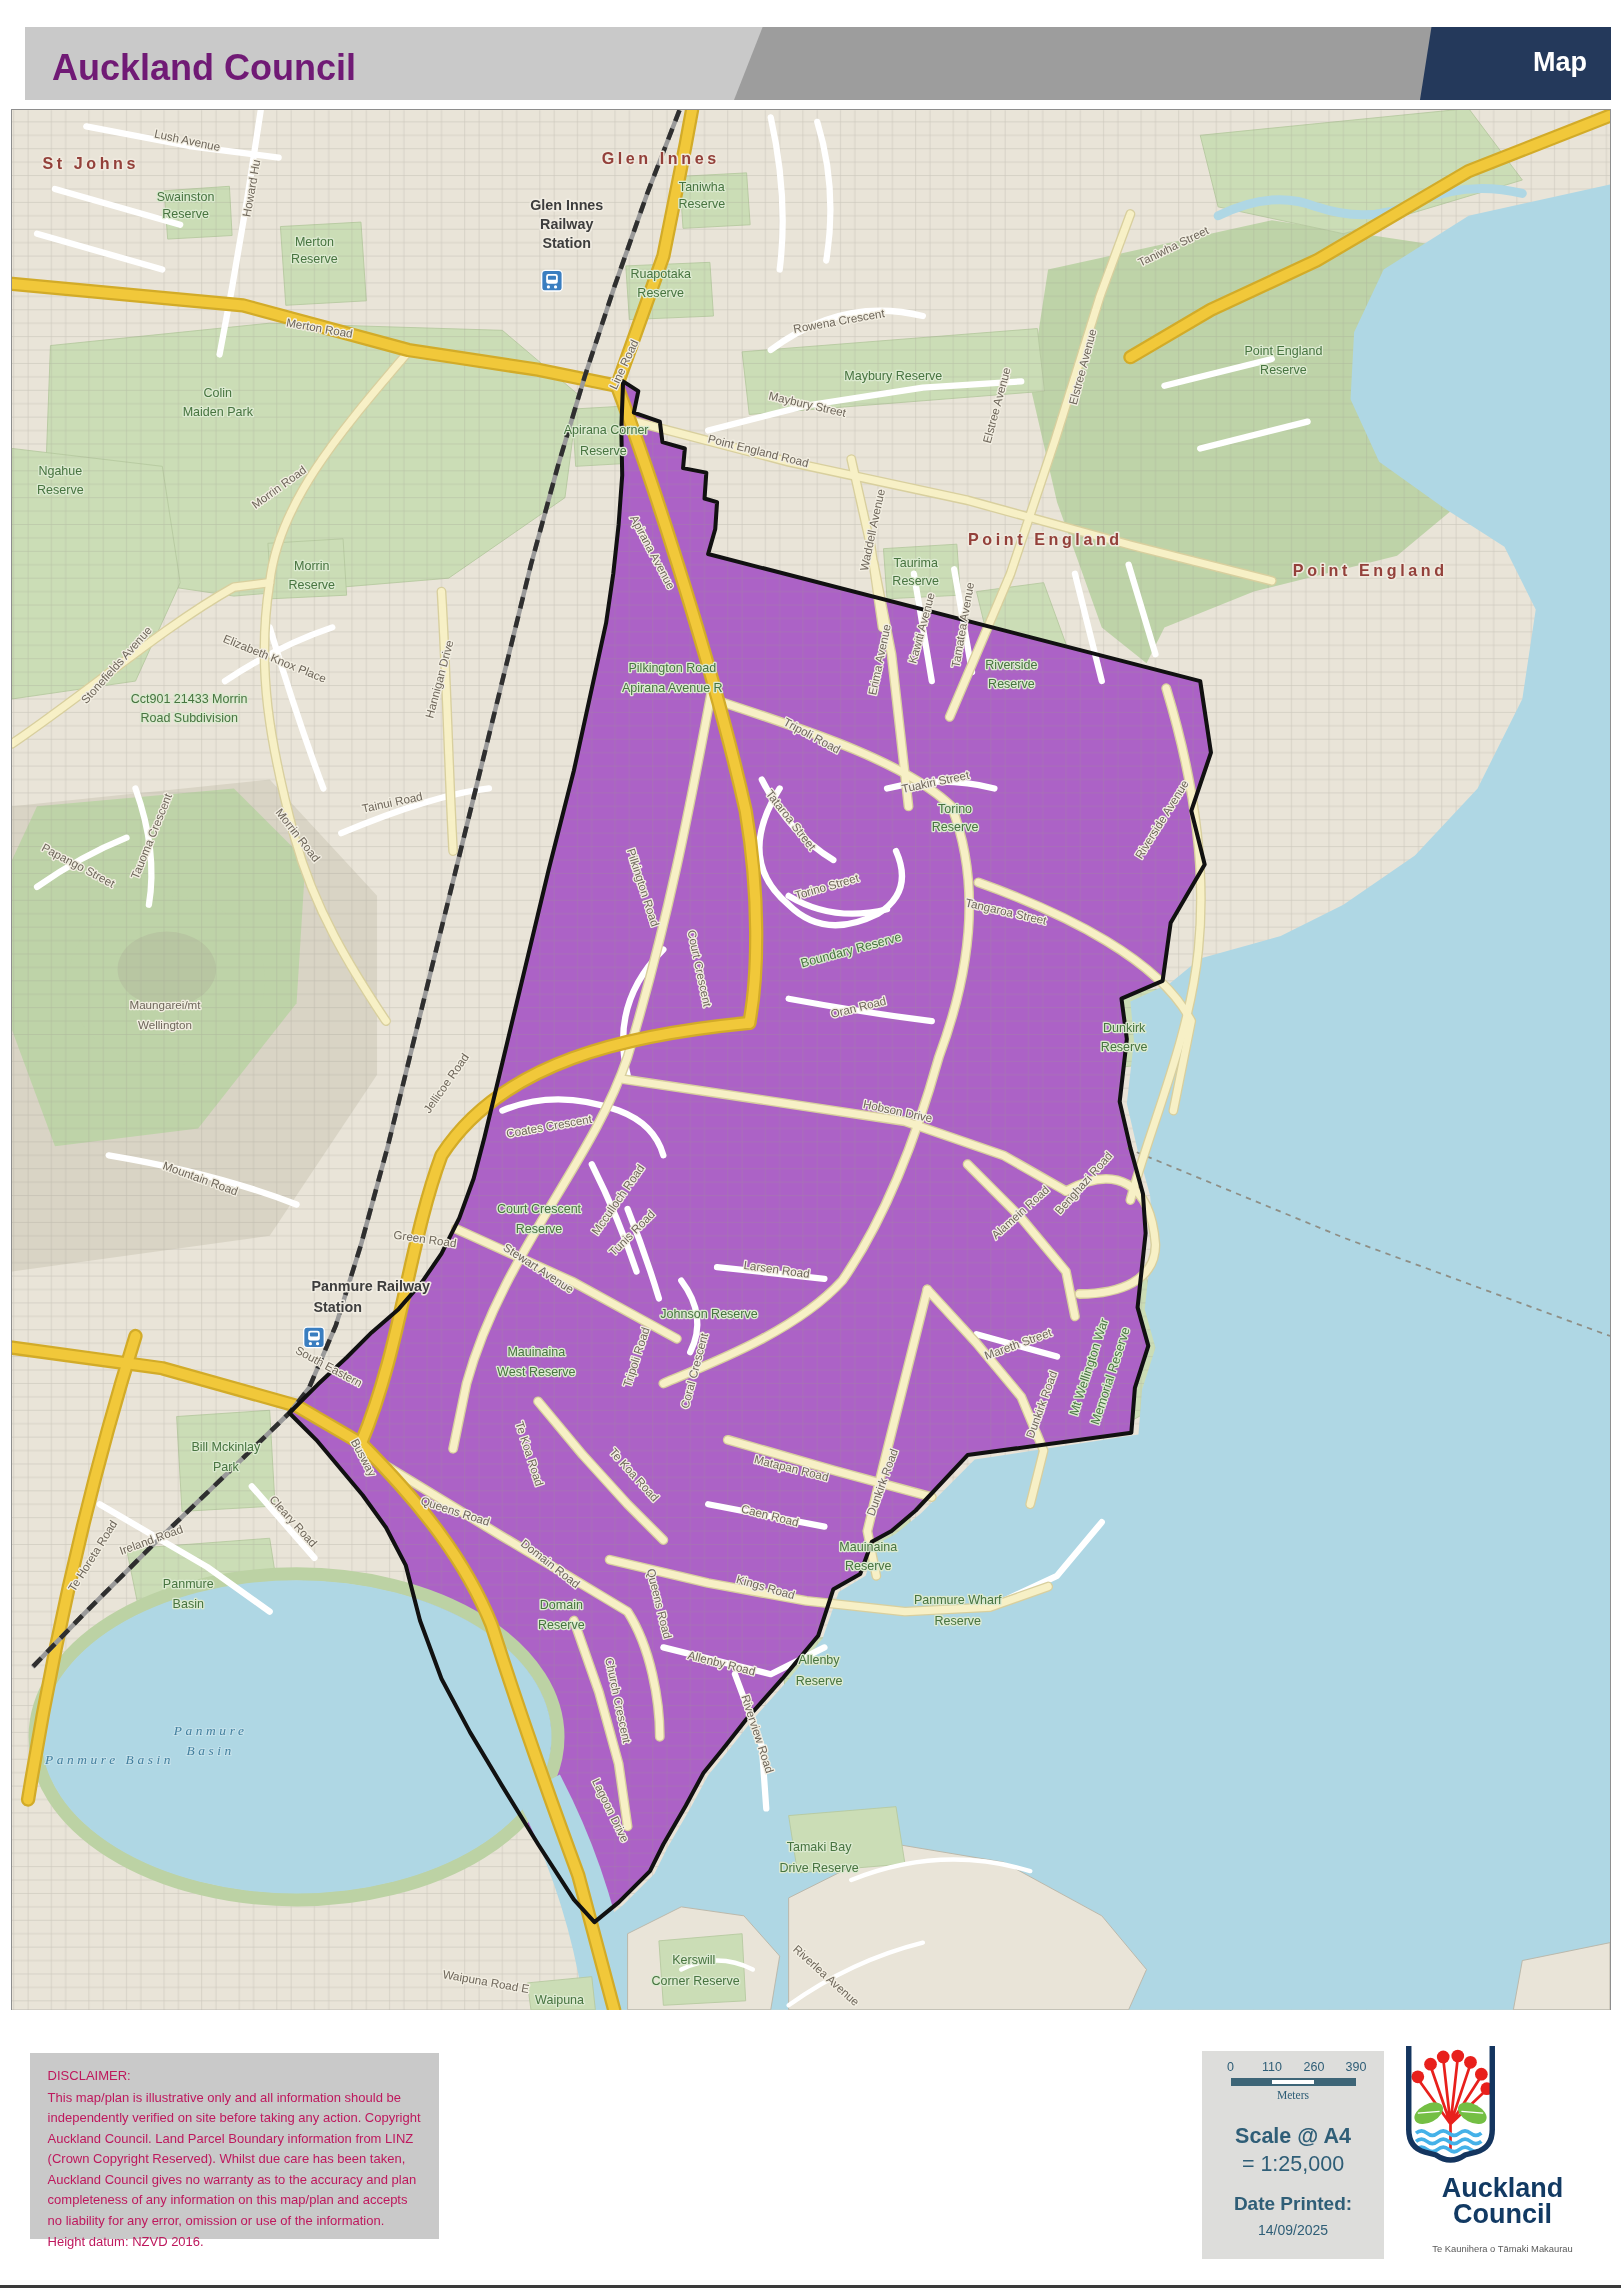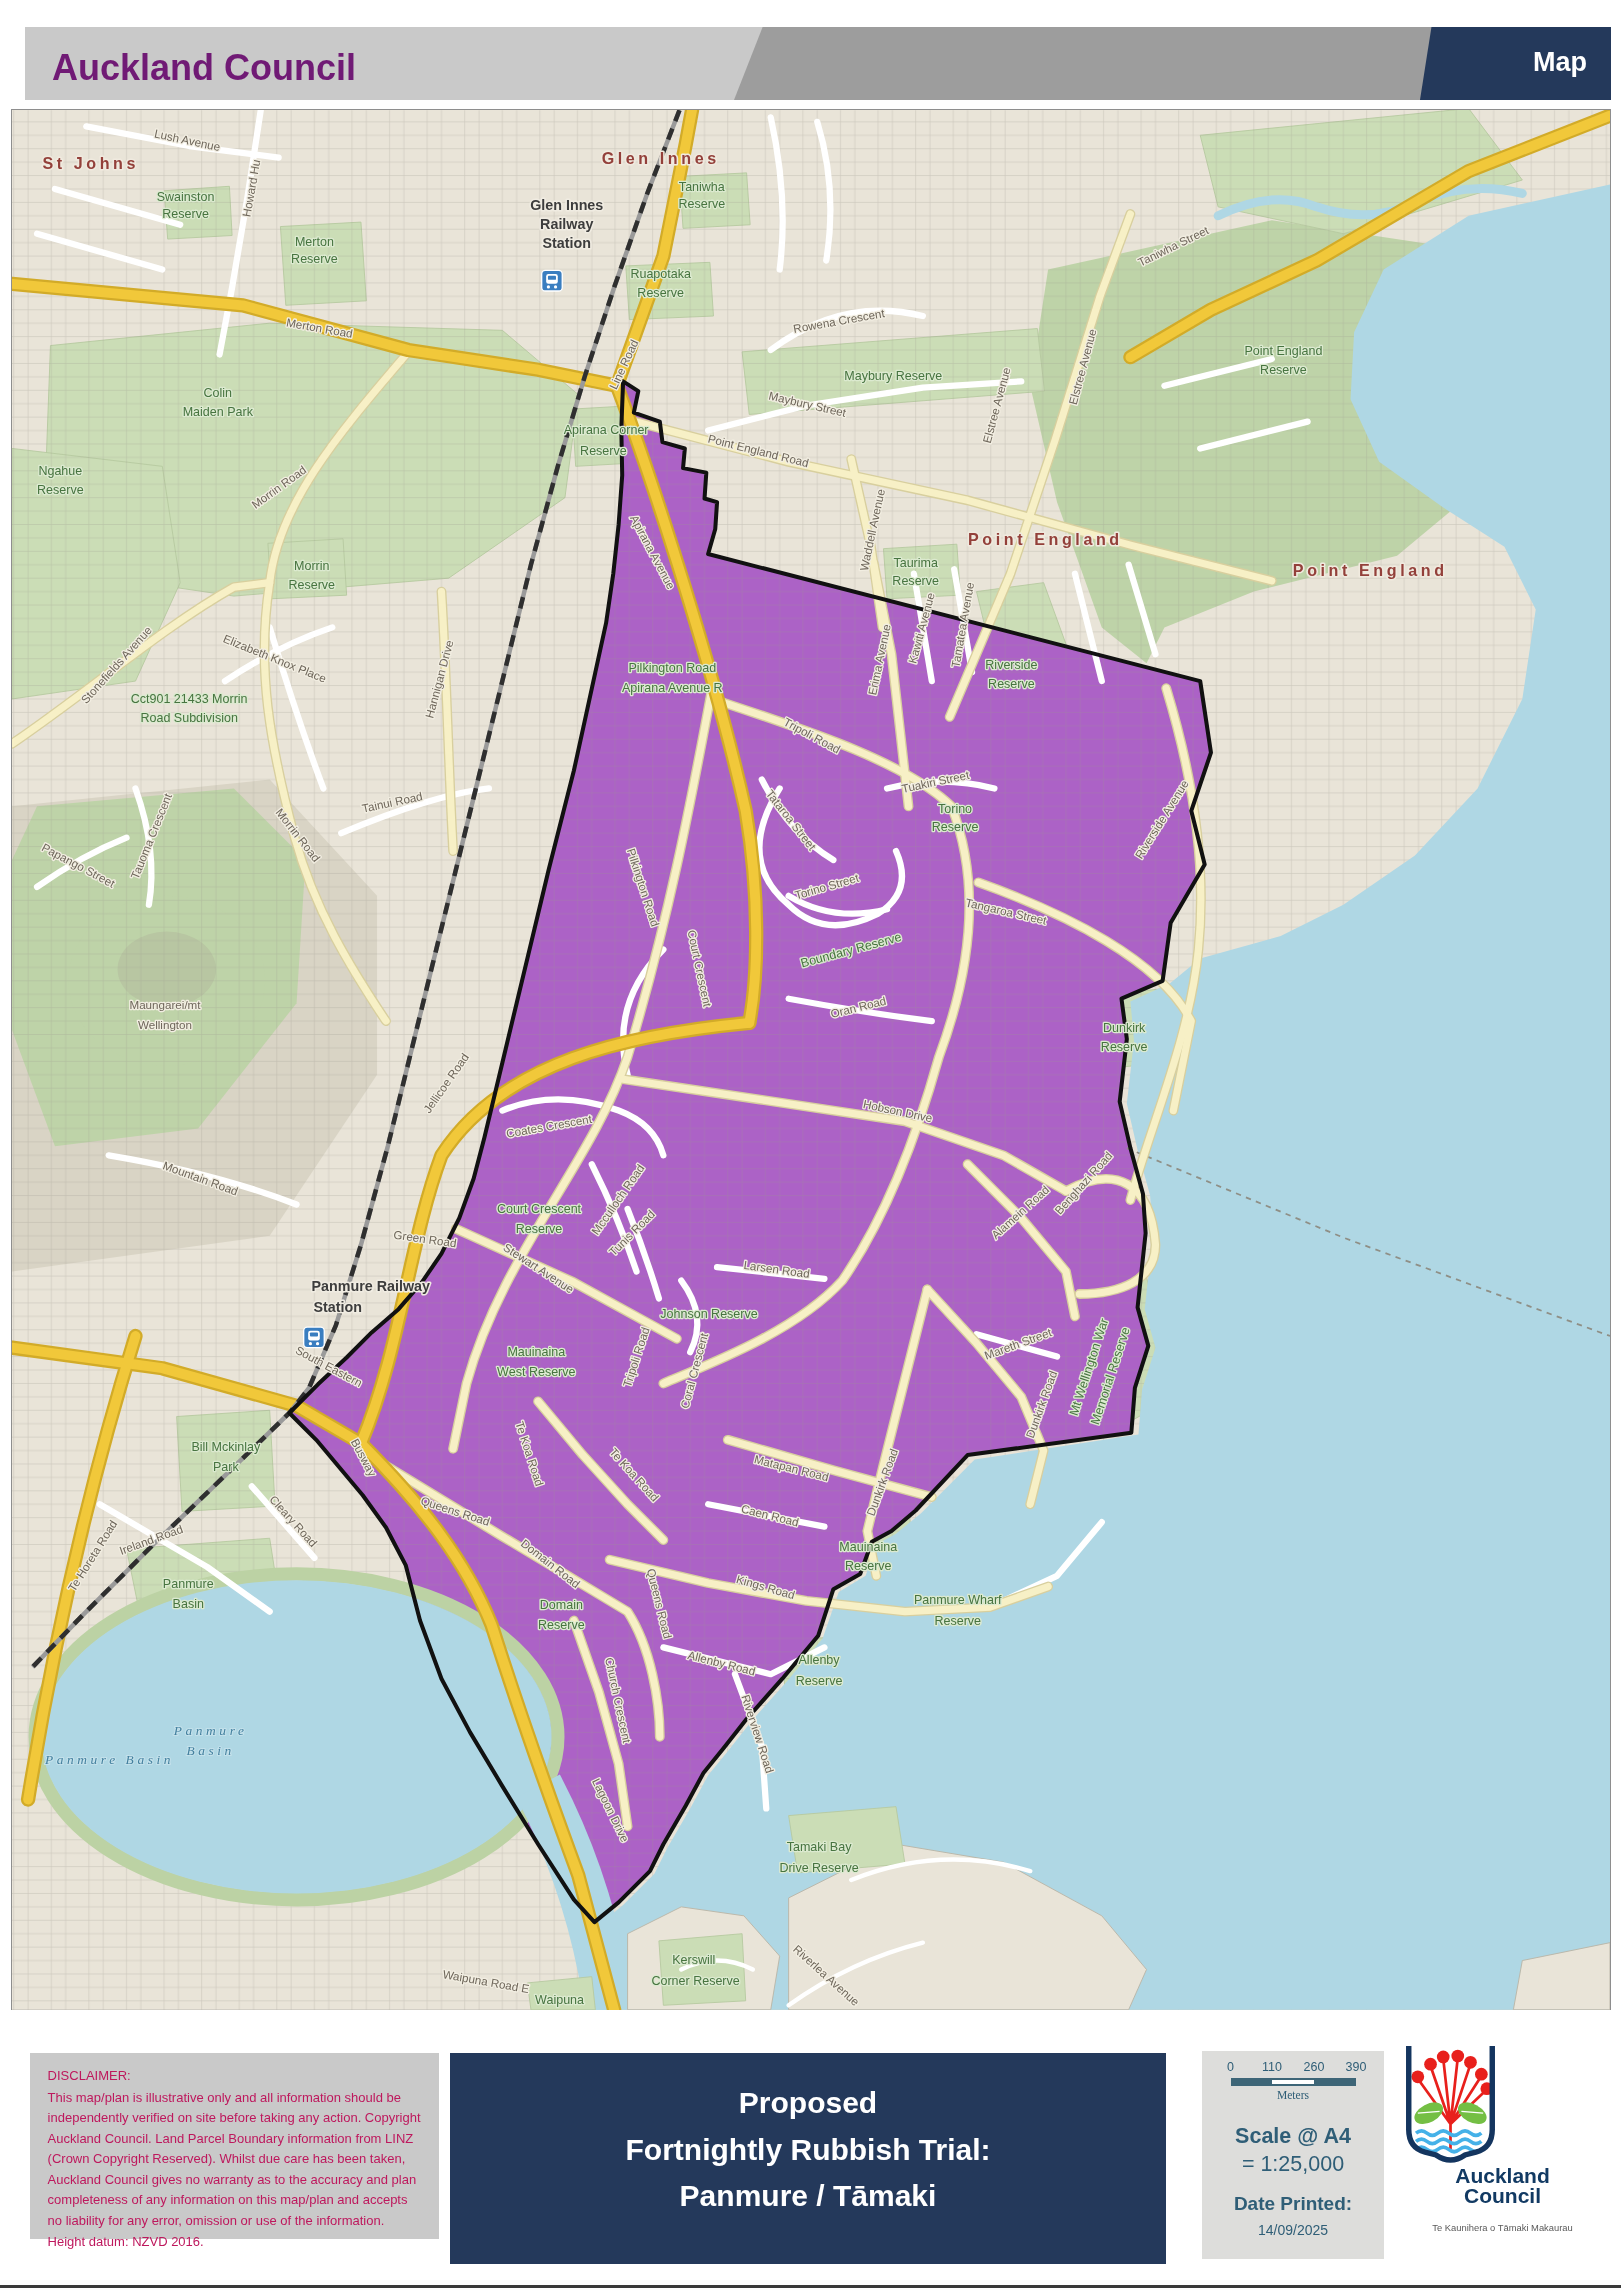--- a/index.html
+++ b/index.html
@@ -62,21 +62,21 @@
   #ticks{position:relative;height:16px;width:134px;margin:9px auto 0 auto;font-size:12.5px;}
   #ticks span{position:absolute;transform:translateX(-50%);}
   #sbar{position:relative;width:125px;height:8px;margin:1.8px auto 0 auto;background:#3d6577;}
   #sbar div{position:absolute;left:41px;top:1.8px;width:42px;height:4.5px;background:#fff;}
   #meters{font-size:11.6px;margin-top:3.6px;font-family:Liberation Serif, serif;}
   .sc1{font-size:21.5px;font-weight:bold;margin-top:21.5px;}
   .sc2{font-size:21.5px;margin-top:3.6px;}
   .sc3{font-size:19px;font-weight:bold;margin-top:16px;}
   .sc4{font-size:14px;margin-top:7px;}
   #logobox{left:1395px;top:2046px;width:215px;height:220px;background:#fff;text-align:center;}
-  #logoname{color:#123a63;font-weight:bold;font-size:21px;line-height:0.95;margin-top:2px;}
+  #logoname{color:#123a63;font-weight:bold;font-size:27px;line-height:0.95;margin-top:12px;}
   #logosub{color:#5a5a5a;font-size:9.4px;margin-top:16px;}
   #botline{position:absolute;left:0;top:2285px;width:1621px;height:2.7px;background:#3a3a3a;}
 </style>
 </head>
 <body>
 
 <div id="page">
 
   <div id="hdr">
     <div class="hseg" id="hseg1"></div>
@@ -459,25 +459,20 @@
           <text x="919" y="2210" transform="rotate(42 919 2210)" class="lbl r">Riverlea Avenue</text>
         </g>
     </svg>
   </div>
 
   <div id="disc" class="fbox">
     <h4>DISCLAIMER:</h4>
     <div>This map/plan is illustrative only and all information should be independently verified on site before taking any action. Copyright Auckland Council.  Land Parcel Boundary information from LINZ (Crown Copyright Reserved).  Whilst due care has been taken, Auckland Council gives no warranty as to the accuracy and plan completeness of any information on this map/plan and accepts no liability for any error, omission or use of the information. Height datum: NZVD 2016.</div>
   </div>
 
-  <div id="title" class="fbox">
-    <div>Proposed</div>
-    <div>Fortnightly Rubbish Trial:</div>
-    <div>Panmure / Tāmaki</div>
-  </div>
 
   <div id="scalebox" class="fbox">
     <div id="ticks">
       <span style="left:4.5px">0</span>
       <span style="left:46px">110</span>
       <span style="left:88px">260</span>
       <span style="left:130px">390</span>
     </div>
     <div id="sbar">
         <div></div>

